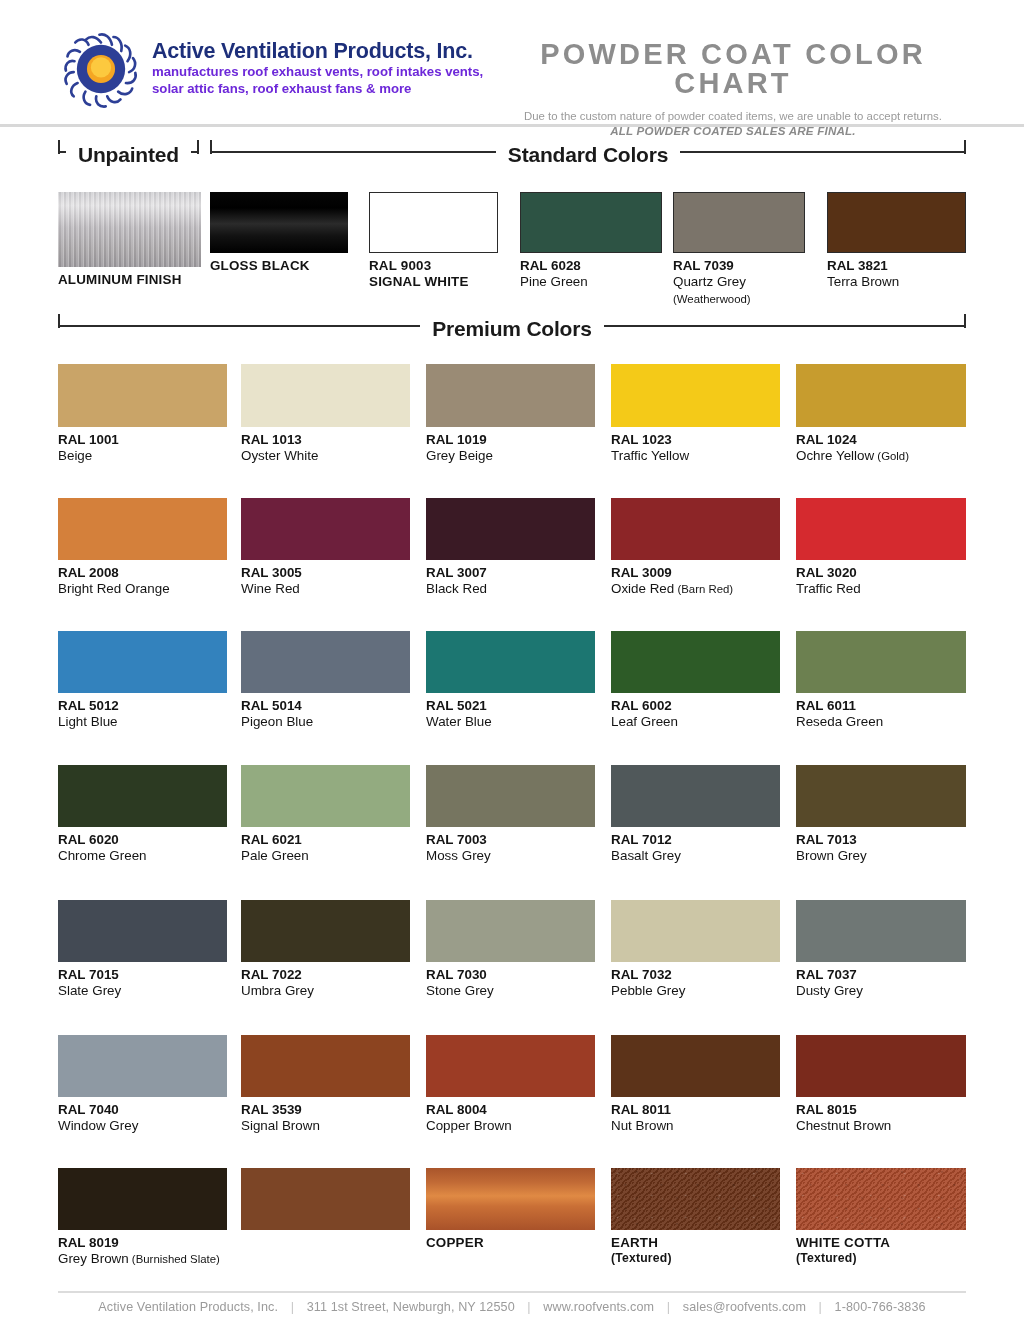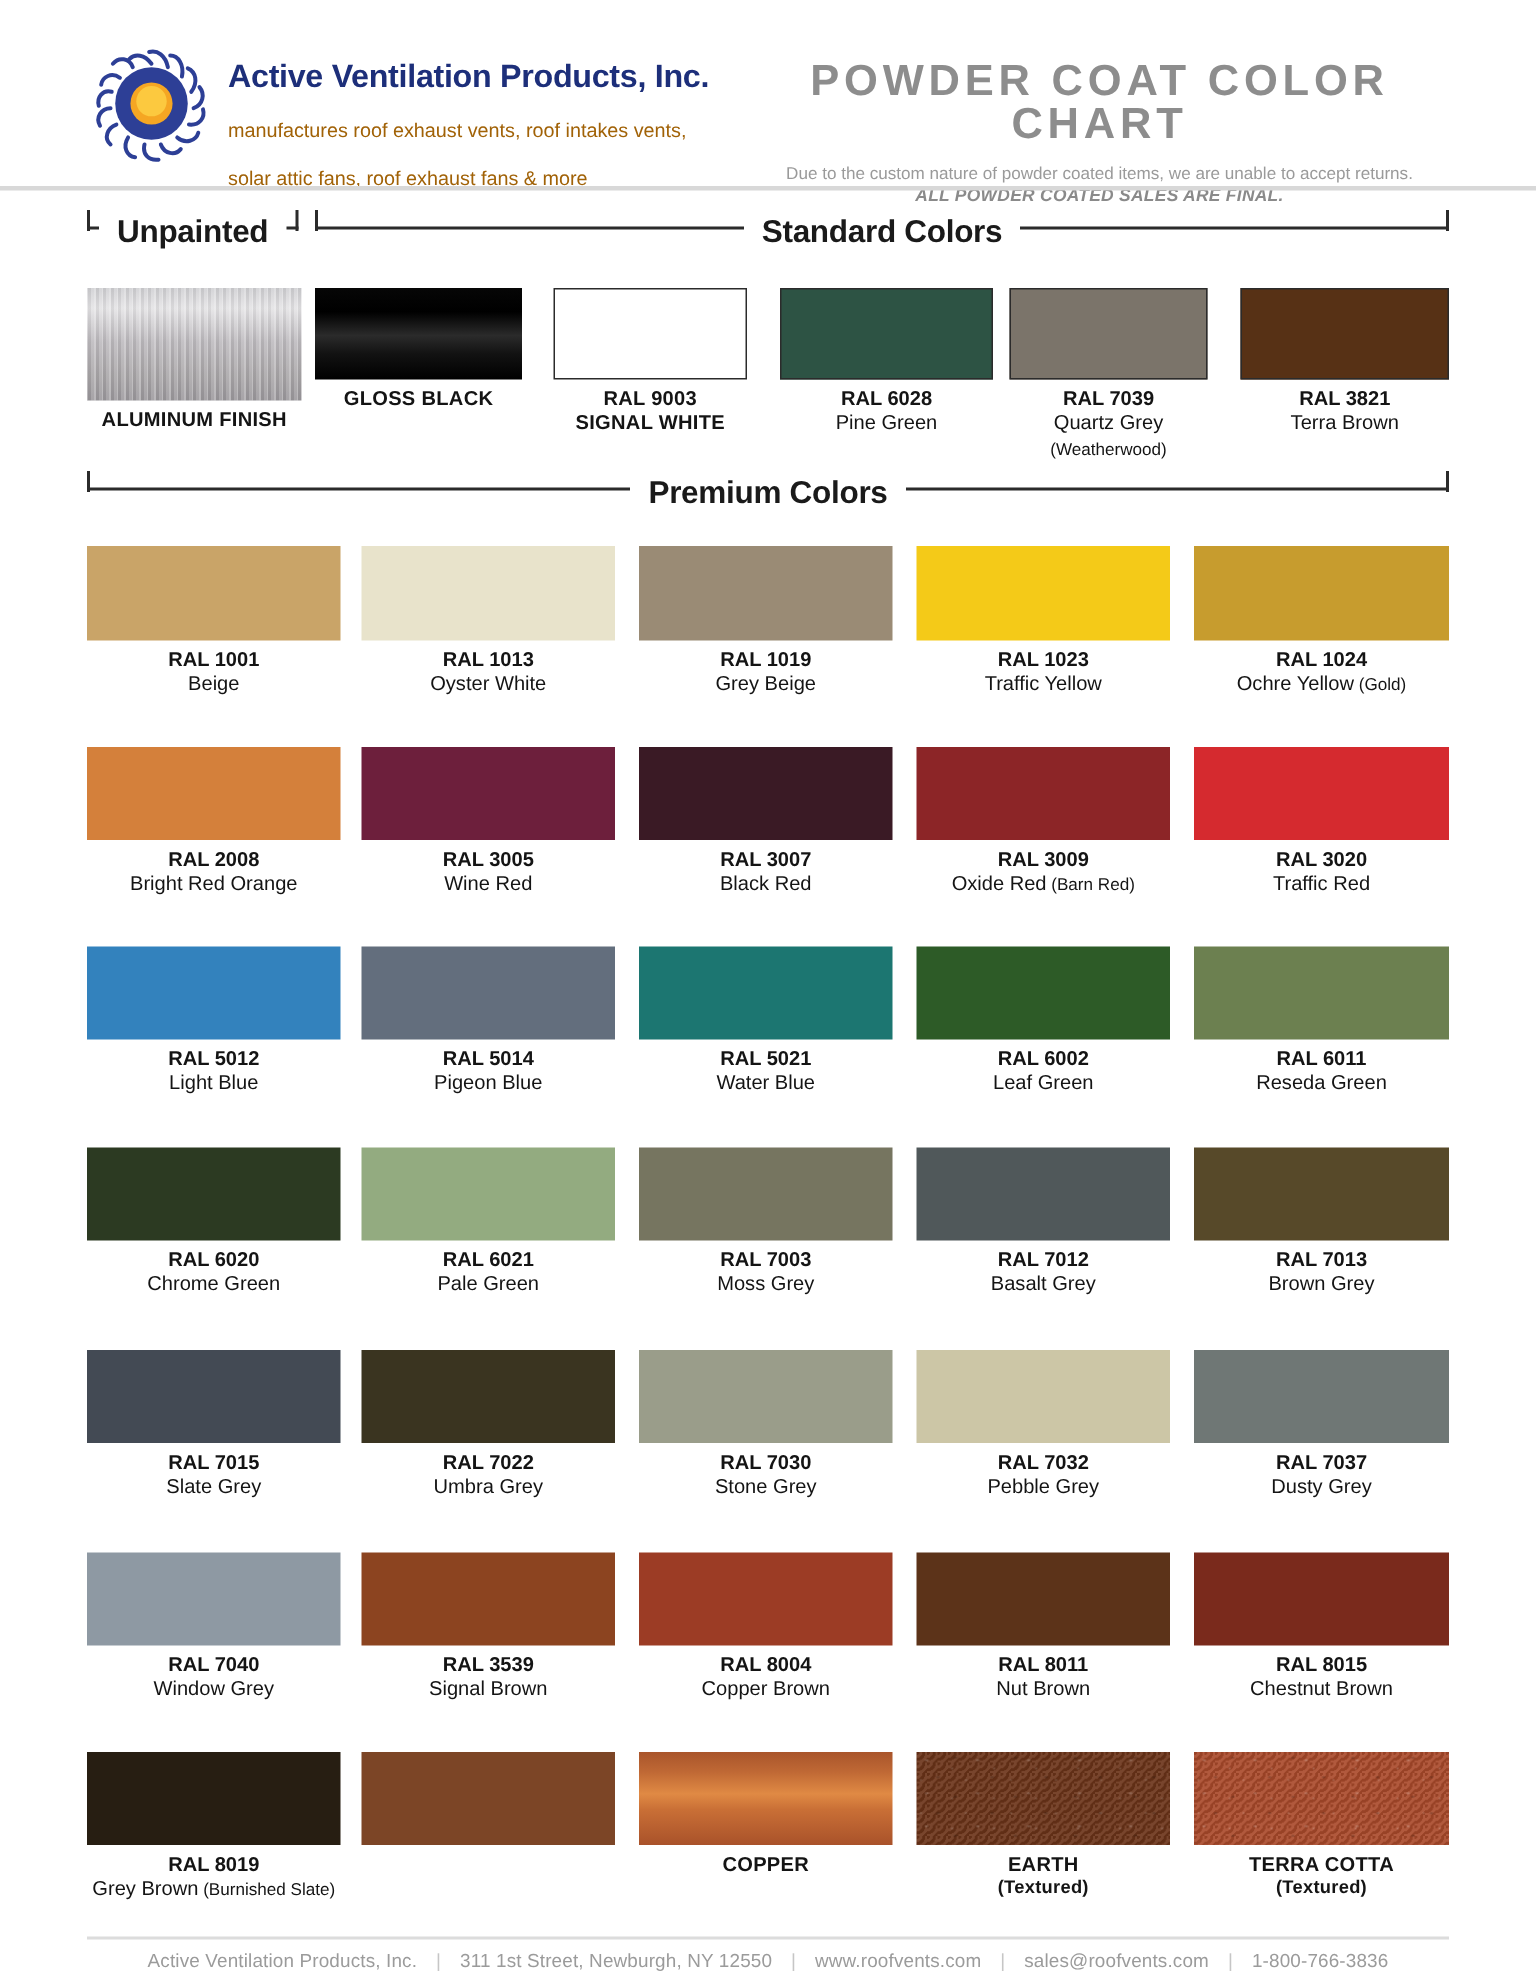--- a/index.html
+++ b/index.html
@@ -17,21 +17,21 @@
   .logo-wrap { position: absolute; left: 62px; top: 30px; display: flex; align-items: flex-start; }
   .logo-mark { width: 78px; height: 78px; flex: 0 0 78px; }
   .logo-text { margin-left: 12px; padding-top: 10px; }
   .brand-name {
     font-family: "Liberation Sans", sans-serif;
     font-size: 21.5px; font-weight: bold; color: #1d2f7a; letter-spacing: -0.2px;
     line-height: 1.1;
   }
   .brand-tag {
     font-family: "Liberation Sans", sans-serif;
-    font-size: 13.2px; color: #a16207; line-height: 1.28; margin-top: 15px;
+    font-size: 13.2px; color: #6d28d9; line-height: 1.28; margin-top: 0; font-weight: bold;
   }
   .title-block { position: absolute; right: 56px; top: 40px; width: 470px; text-align: center; }
   .chart-title {
     font-size: 29px; font-weight: bold; color: #8d8d8d;
     letter-spacing: 3.2px; line-height: 1;
   }
   .chart-note1 {
     font-size: 11.4px; color: #9a9a9a; margin-top: 11px; line-height: 1.25;
   }
   .chart-note2 {
@@ -59,21 +59,21 @@
   .bracket .line.right-cap::before { display: none; }
   .bracket .label {
     flex: 0 0 auto; padding: 0 12px; font-size: 21px; font-weight: bold;
     color: #1a1a1a; letter-spacing: -0.2px; white-space: nowrap;
   }
 
   
   .swatch { position: absolute; }
   .chip { width: 100%; }
   .chip.bordered { border: 1.6px solid #2b2b2b; }
-  .caption { text-align: center; margin-top: 5px; }
+  .caption { margin-top: 5px; }
   .cap-code { font-size: 13.4px; font-weight: bold; color: #141414; line-height: 1.22; }
   .cap-name { font-size: 13.4px; color: #141414; line-height: 1.22; }
   .cap-name .paren { font-size: 11.4px; }
   .caption.upper .cap-code, .caption.upper .cap-name {
     font-weight: bold; letter-spacing: 0.2px;
   }
   .caption.small-sub .cap-name { font-size: 12.2px; }
 
   
   .footer-rule { position: absolute; left: 58px; top: 1291px; width: 908px; height: 2px; background: #dcdcdc; }
@@ -432,21 +432,21 @@
       <div class="swatch" style="left: 611px; top: 1168px; width: 169px;">
         <div class="chip" style="height: 62px; background: radial-gradient(3px 2px at 20% 25%, rgba(255, 255, 255, 0.22), transparent 60%) 0% 0% / 34px 22px, radial-gradient(3px 2px at 65% 15%, rgba(0, 0, 0, 0.2), transparent 60%) 0% 0% / 40px 26px, radial-gradient(2px 2px at 85% 55%, rgba(255, 255, 255, 0.18), transparent 60%) 0% 0% / 28px 20px, radial-gradient(3px 2px at 40% 70%, rgba(0, 0, 0, 0.22), transparent 60%) 0% 0% / 36px 24px, radial-gradient(2px 2px at 10% 85%, rgba(255, 255, 255, 0.16), transparent 60%) 0% 0% / 30px 22px, repeating-radial-gradient(circle at 0px 0px, rgba(0, 0, 0, 0.1) 0px, rgba(0, 0, 0, 0.1) 2px, rgba(255, 255, 255, 0.09) 2px, rgba(255, 255, 255, 0.09) 4px) 0% 0% / 7px 7px rgb(107, 51, 24);"></div>
         <div class="caption upper small-sub">
           <div class="cap-code">EARTH</div>
           <div class="cap-name">(Textured)</div>
         </div>
       </div>
       <div class="swatch" style="left: 796px; top: 1168px; width: 170px;">
         <div class="chip" style="height: 62px; background: radial-gradient(3px 2px at 20% 25%, rgba(255, 255, 255, 0.22), transparent 60%) 0% 0% / 34px 22px, radial-gradient(3px 2px at 65% 15%, rgba(0, 0, 0, 0.2), transparent 60%) 0% 0% / 40px 26px, radial-gradient(2px 2px at 85% 55%, rgba(255, 255, 255, 0.18), transparent 60%) 0% 0% / 28px 20px, radial-gradient(3px 2px at 40% 70%, rgba(0, 0, 0, 0.22), transparent 60%) 0% 0% / 36px 24px, radial-gradient(2px 2px at 10% 85%, rgba(255, 255, 255, 0.16), transparent 60%) 0% 0% / 30px 22px, repeating-radial-gradient(circle at 0px 0px, rgba(0, 0, 0, 0.1) 0px, rgba(0, 0, 0, 0.1) 2px, rgba(255, 255, 255, 0.09) 2px, rgba(255, 255, 255, 0.09) 4px) 0% 0% / 7px 7px rgb(169, 73, 42);"></div>
         <div class="caption upper small-sub">
-          <div class="cap-code">TERRA COTTA</div>
+          <div class="cap-code">WHITE COTTA</div>
           <div class="cap-name">(Textured)</div>
         </div>
       </div>
     </div>
 
   <div class="footer-rule"></div>
   <div class="footer">
     <span>Active Ventilation Products,  Inc.</span>
     <span class="sep">|</span>
     <span>311  1st  Street,  Newburgh, NY 12550</span>

